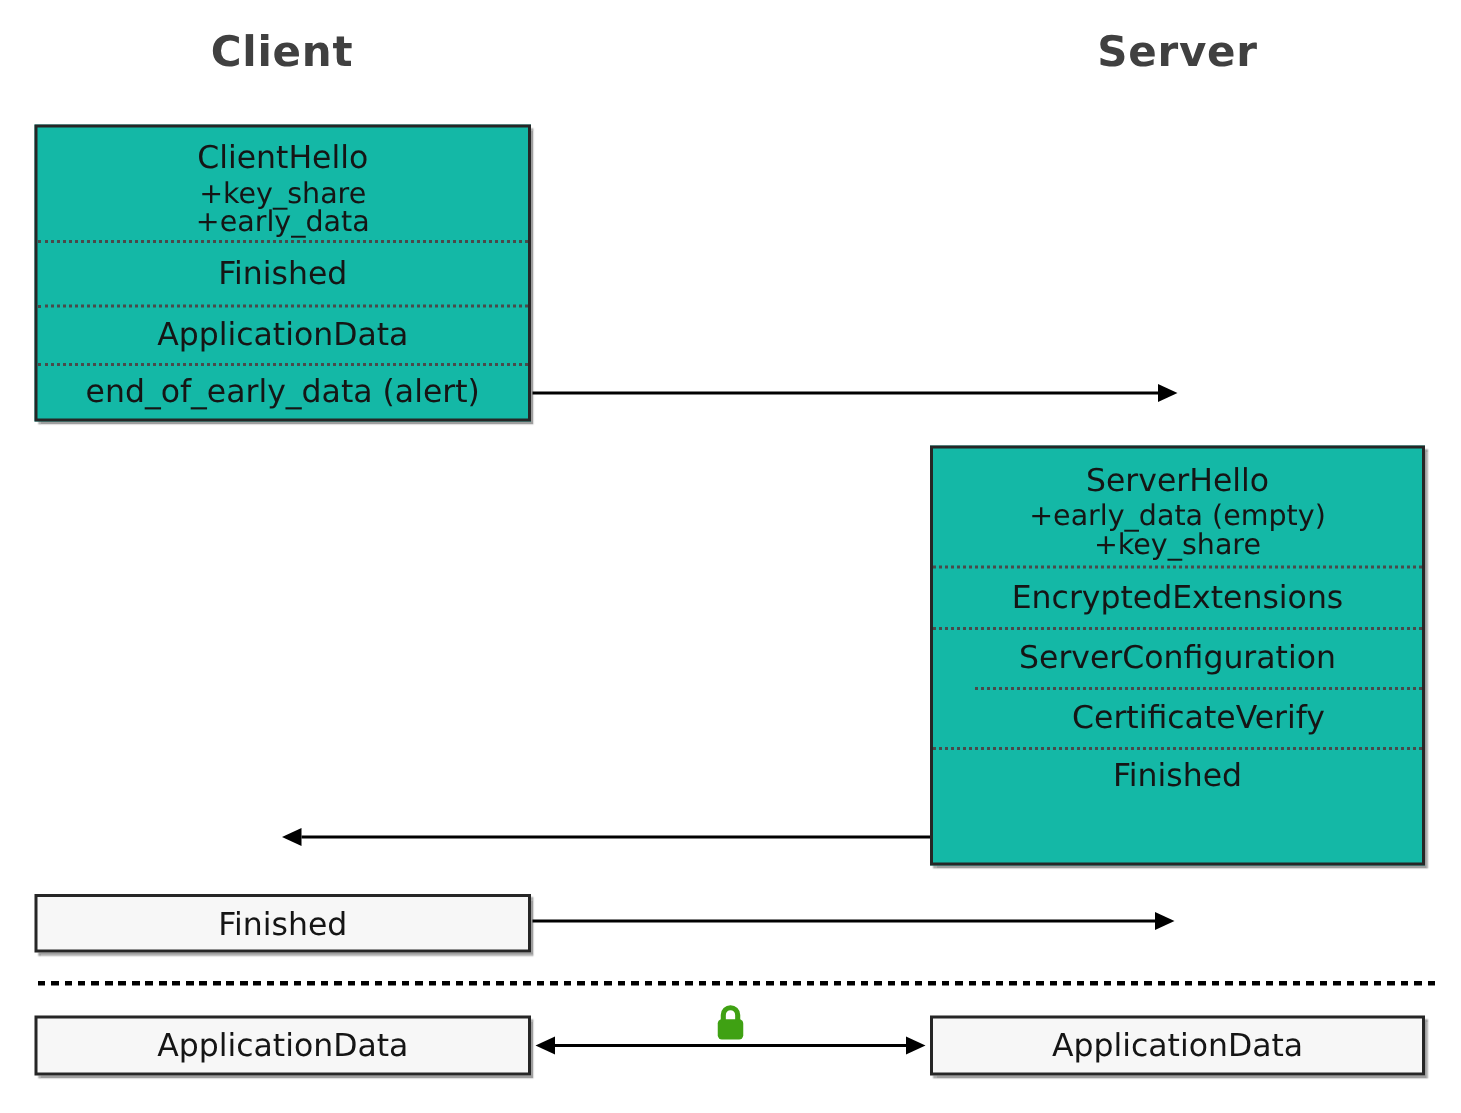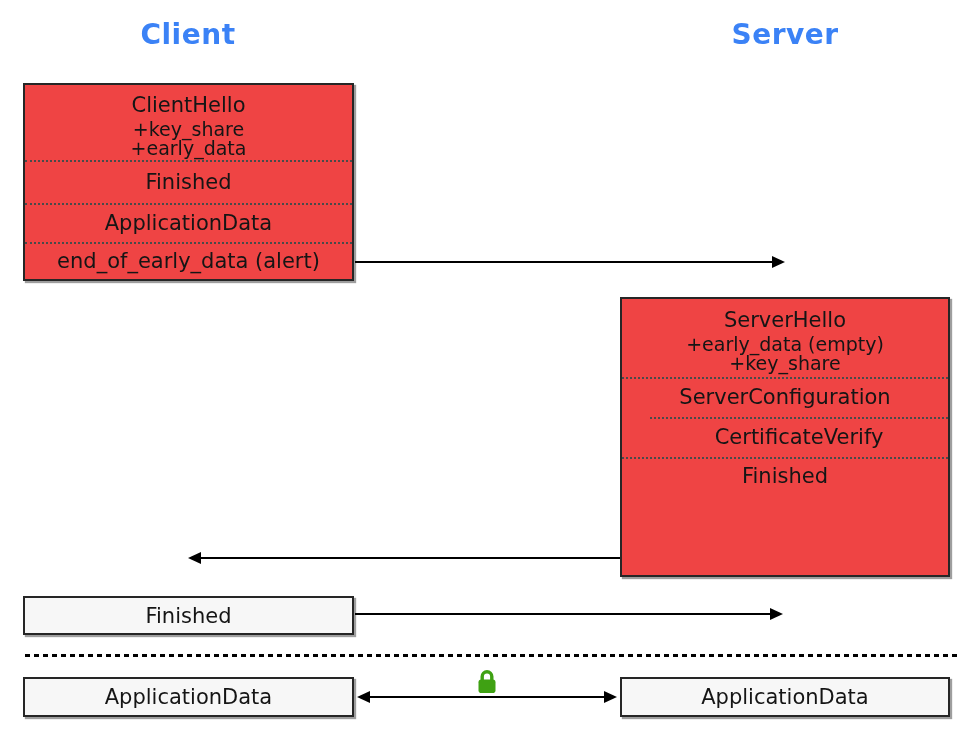--- a/index.html
+++ b/index.html
@@ -12,26 +12,26 @@
     color: #111111;
     overflow: hidden;
   }
   .actor-title {
     position: absolute;
     width: 220px;
     text-align: center;
     font-size: 28px;
     font-weight: bold;
     letter-spacing: 0.5px;
-    color: #3b82f6;
+    color: #404040;
   }
   .msgbox {
     position: absolute;
     box-sizing: border-box;
-    background: #ef4444;
+    background: #14b8a6;
     border: 2px solid #262626;
     box-shadow: 2px 2px 1px rgba(0,0,0,0.38);
     display: flex;
     flex-direction: column;
   }
   .mrow {
     box-sizing: border-box;
     display: flex;
     align-items: center;
     justify-content: center;
@@ -107,20 +107,21 @@
 
   <div class="arrow-line" style="left:355px; top:261px; width:419px;"></div>
   <div class="arrow-head head-right" style="left:772px; top:256px;"></div>
 
   <div class="msgbox" style="left:620px; top:297px; width:330px; height:280px;">
     <div class="mrow multi" style="height:78px;">
       <div class="main-label">ServerHello</div>
       <div class="sub-label">+early_data (empty)</div>
       <div class="sub-label">+key_share</div>
     </div>
+    <div class="mrow sep" style="height:41px;">EncryptedExtensions</div>
     <div class="mrow sep" style="height:40px;">ServerConfiguration</div>
     <div class="mrow sep" style="height:40px;margin-left:28px;">CertificateVerify</div>
     <div class="mrow sep" style="height:37px;">Finished</div>
   </div>
 
   <div class="arrow-line" style="left:201px; top:557px; width:419px;"></div>
   <div class="arrow-head head-left" style="left:188px; top:552px;"></div>
 
   <div class="singlebox" style="left:23px; top:596px; width:331px; height:39px;">Finished</div>
 

